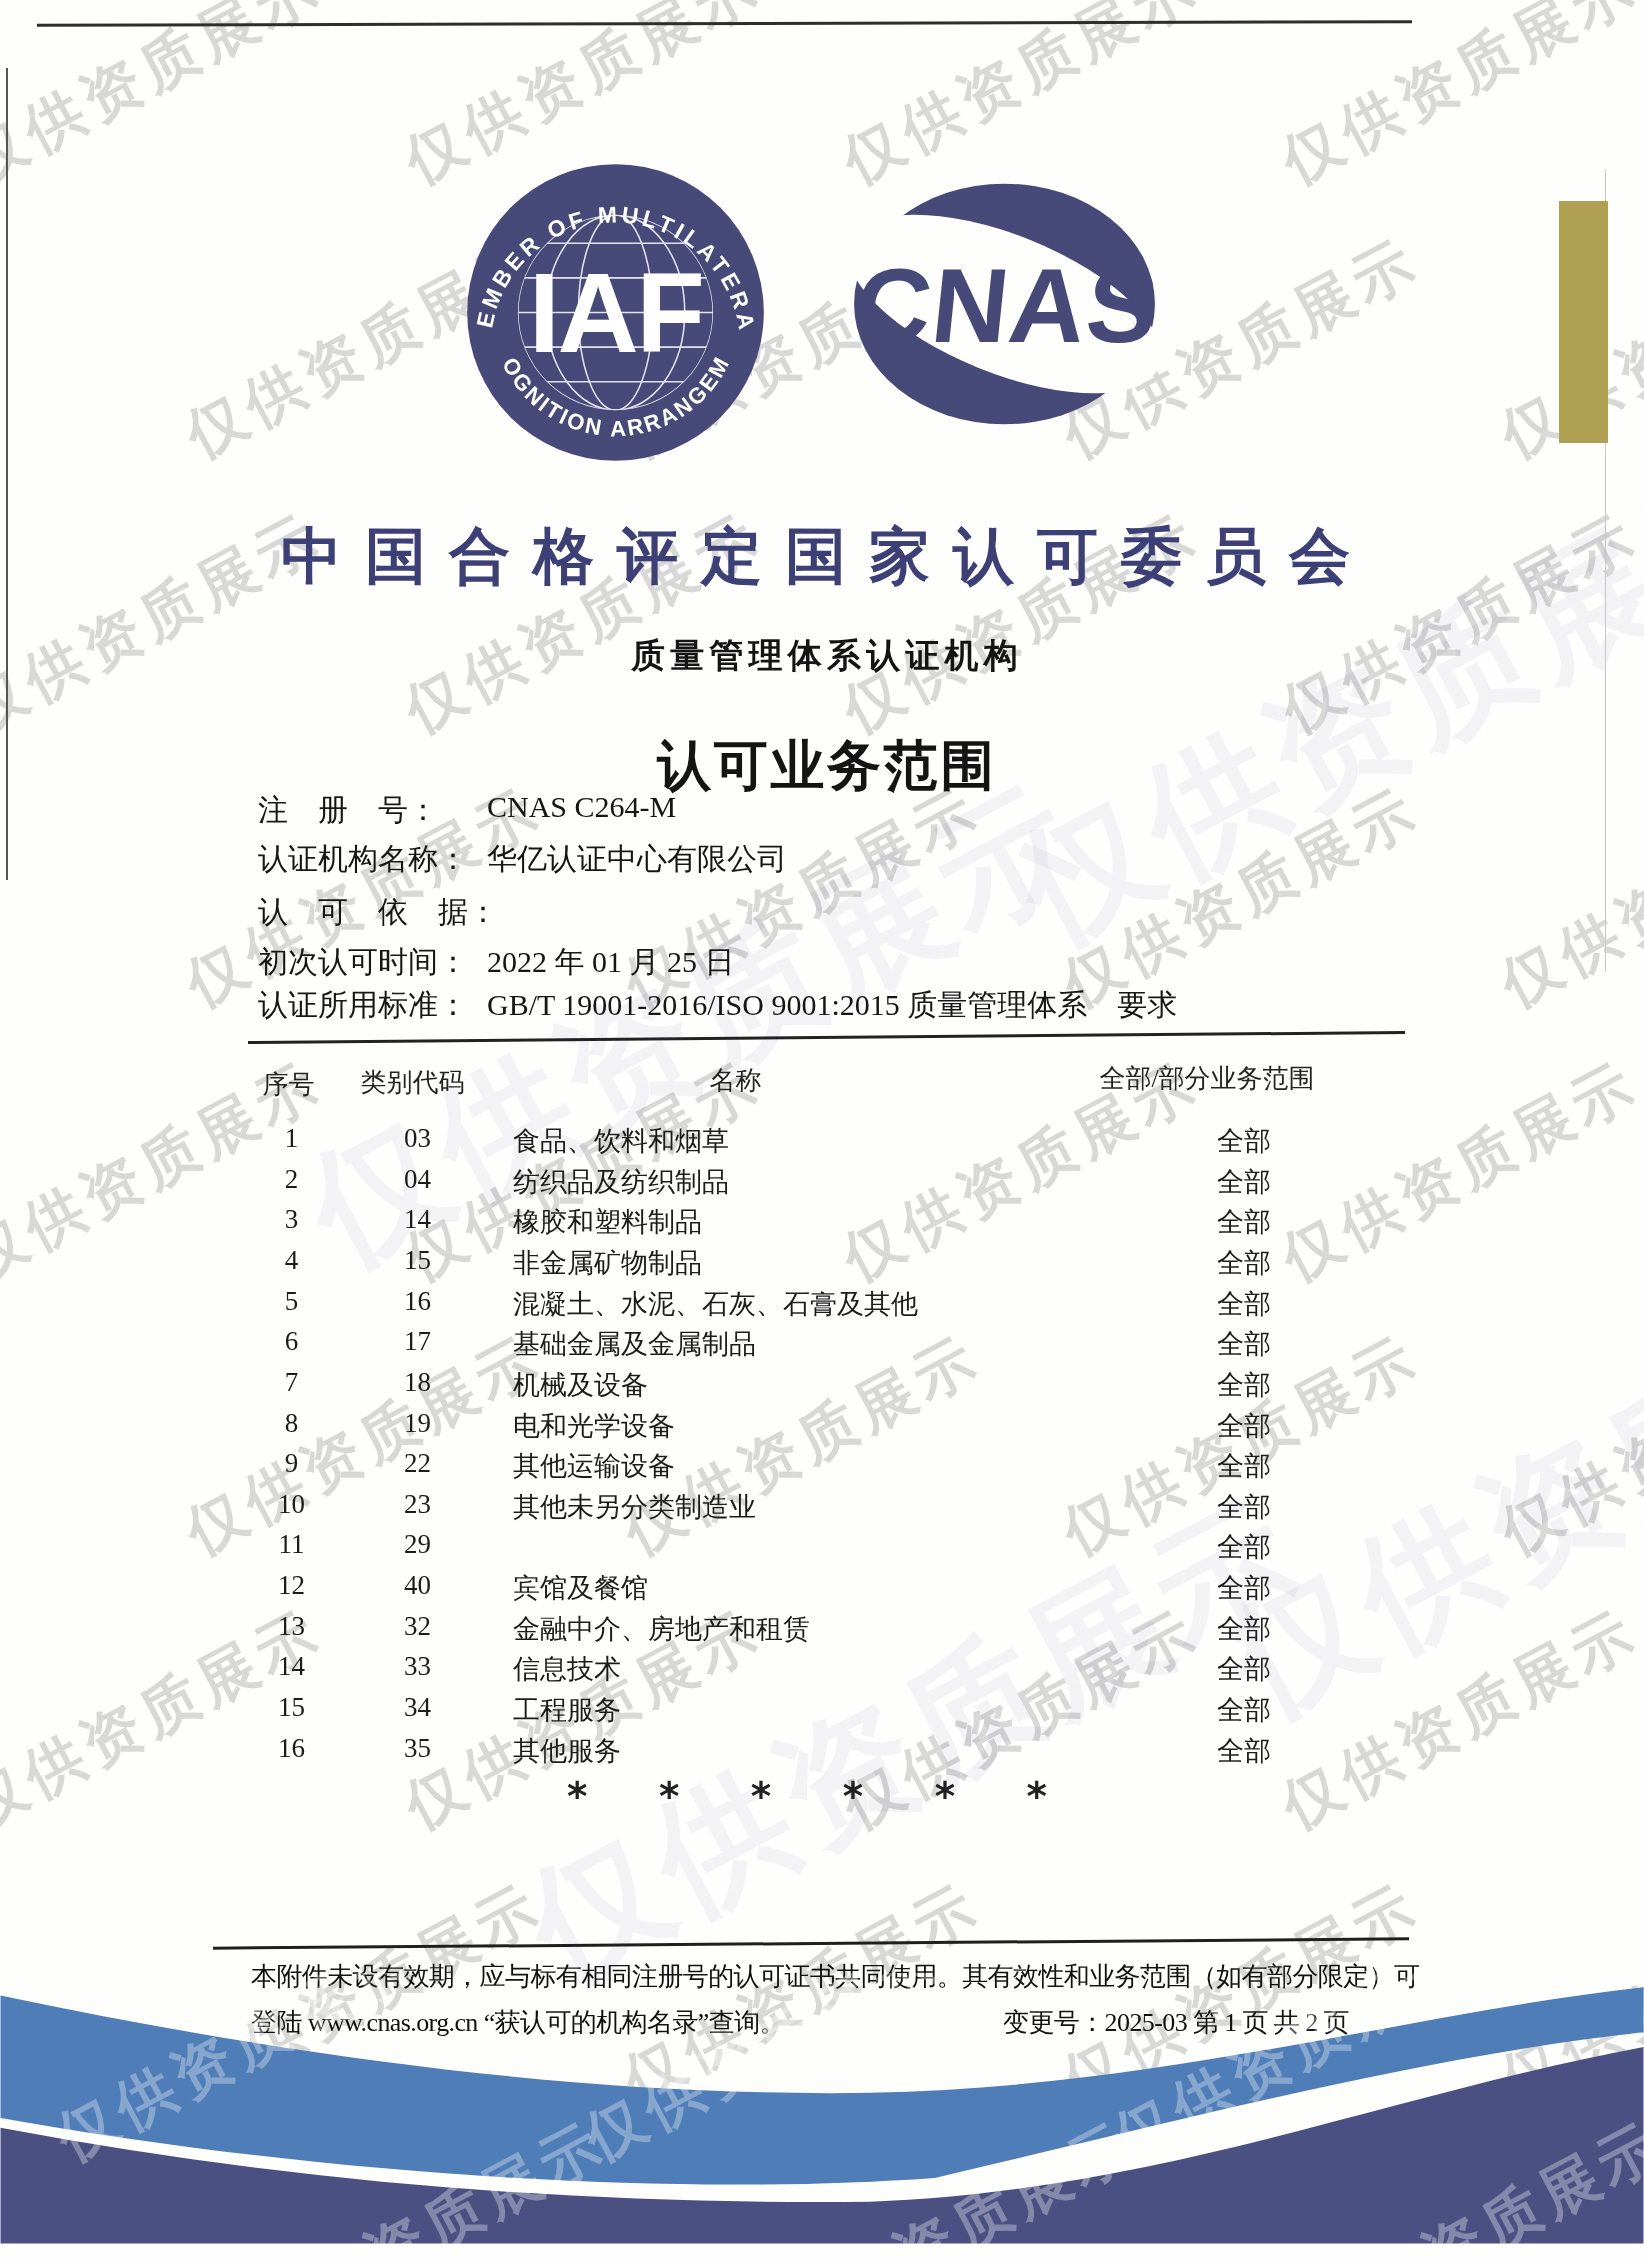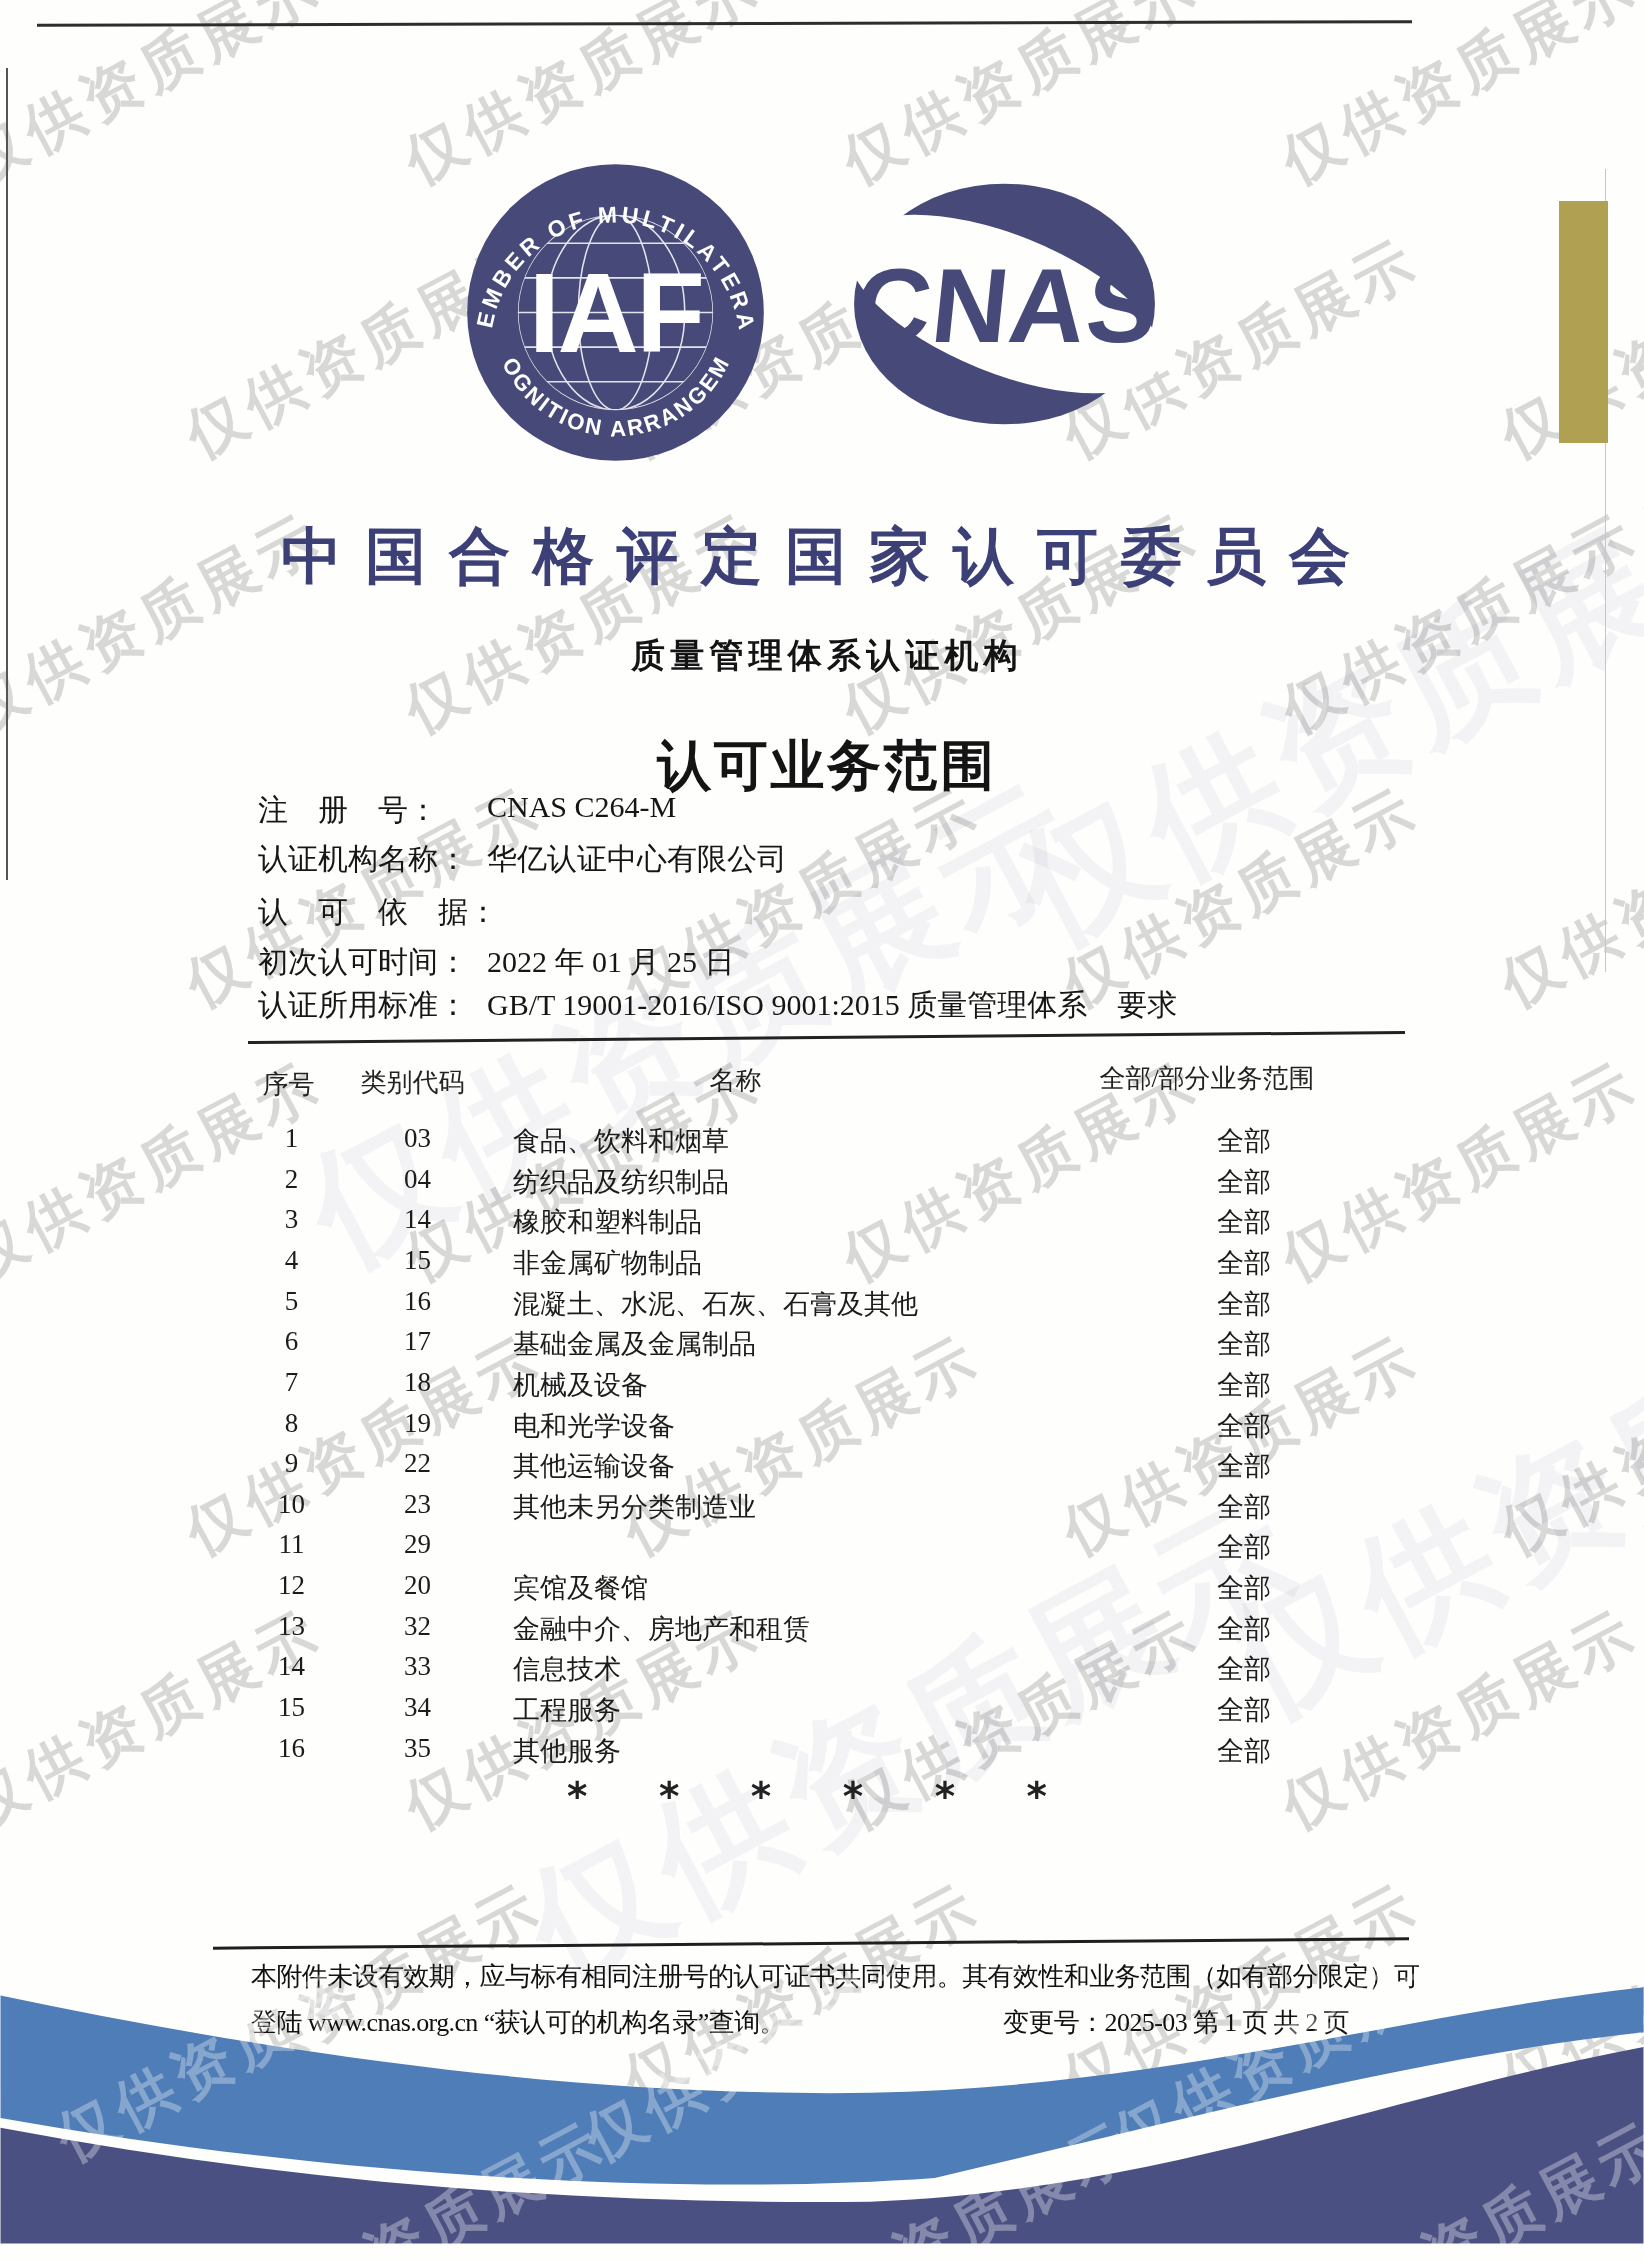--- a/index.html
+++ b/index.html
@@ -222,21 +222,21 @@
         <span class="col-name">其他未另分类制造业</span>
         <span class="col-scope">全部</span>
       </div>
       <div class="table-row" style="top: 1529px;">
         <span class="col-seq">11</span>
         <span class="col-code">29</span>
         <span class="col-scope">全部</span>
       </div>
       <div class="table-row" style="top: 1570px;">
         <span class="col-seq">12</span>
-        <span class="col-code">20</span>
+        <span class="col-code">40</span>
         <span class="col-name">宾馆及餐馆</span>
         <span class="col-scope">全部</span>
       </div>
       <div class="table-row" style="top: 1611px;">
         <span class="col-seq">13</span>
         <span class="col-code">32</span>
         <span class="col-name">金融中介、房地产和租赁</span>
         <span class="col-scope">全部</span>
       </div>
       <div class="table-row" style="top: 1651px;">

